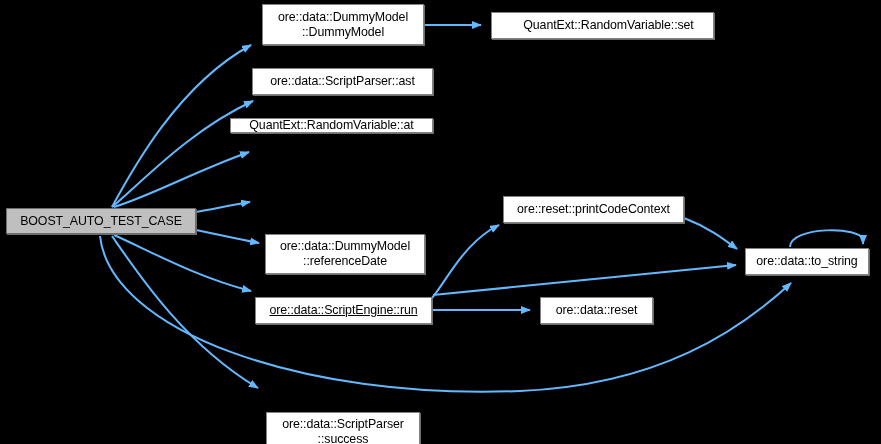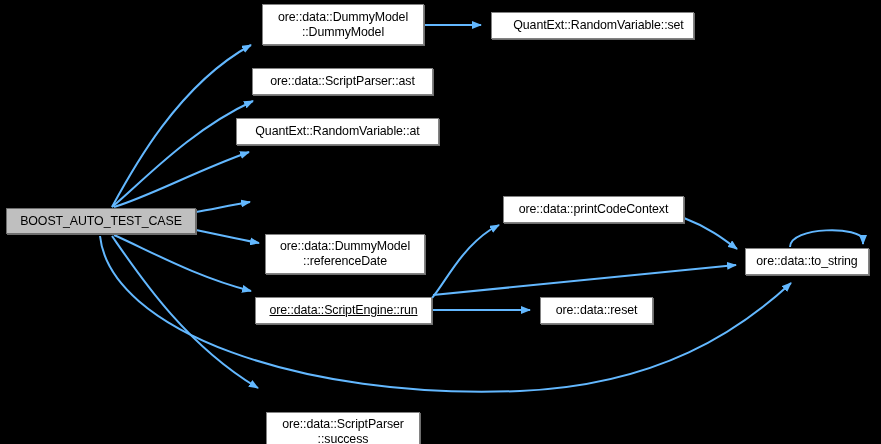--- a/index.html
+++ b/index.html
@@ -85,31 +85,31 @@
 
       <path d="M790,247 C790,226 862,226 863,240 L863,244"></path>
     </g>
   </svg>
 
   <div class="node root" style="left:6px; top:208px; width:190px; height:26px;">BOOST_AUTO_TEST_CASE</div>
 
   <div class="node" style="left:262px; top:4px; width:162px; height:41px;">ore::data::DummyModel
 ::DummyModel</div>
 
-  <div class="node" style="left:491px; top:12px; width:203px; height:27px;padding-left:12px;">QuantExt::RandomVariable::set</div>
+  <div class="node" style="left:491px; top:12px; width:223px; height:27px;padding-left:12px;">QuantExt::RandomVariable::set</div>
 
   <div class="node" style="left:252px; top:68px; width:181px; height:27px;">ore::data::ScriptParser::ast</div>
 
-  <div class="node" style="left:236px; top:118px; width:203px; height:27px;">QuantExt::RandomVariable::at</div>
+  <div class="node" style="left:230px; top:118px; width:203px; height:15px;">QuantExt::RandomVariable::at</div>
 
 
   <div class="node" style="left:265px; top:234px; width:160px; height:40px;">ore::data::DummyModel
 ::referenceDate</div>
 
-  <div class="node" style="left:503px; top:196px; width:181px; height:27px;">ore::data::printCodeContext</div>
+  <div class="node" style="left:503px; top:196px; width:181px; height:27px;">ore::reset::printCodeContext</div>
 
   <div class="node" style="left:255px; top:297px; width:177px; height:27px;text-decoration:underline;">ore::data::ScriptEngine::run</div>
 
   <div class="node" style="left:540px; top:297px; width:113px; height:27px;">ore::data::reset</div>
 
   <div class="node" style="left:745px; top:248px; width:124px; height:27px;">ore::data::to_string</div>
 
   <div class="node" style="left:266px; top:412px; width:154px; height:40px;">ore::data::ScriptParser
 ::success</div>
 

